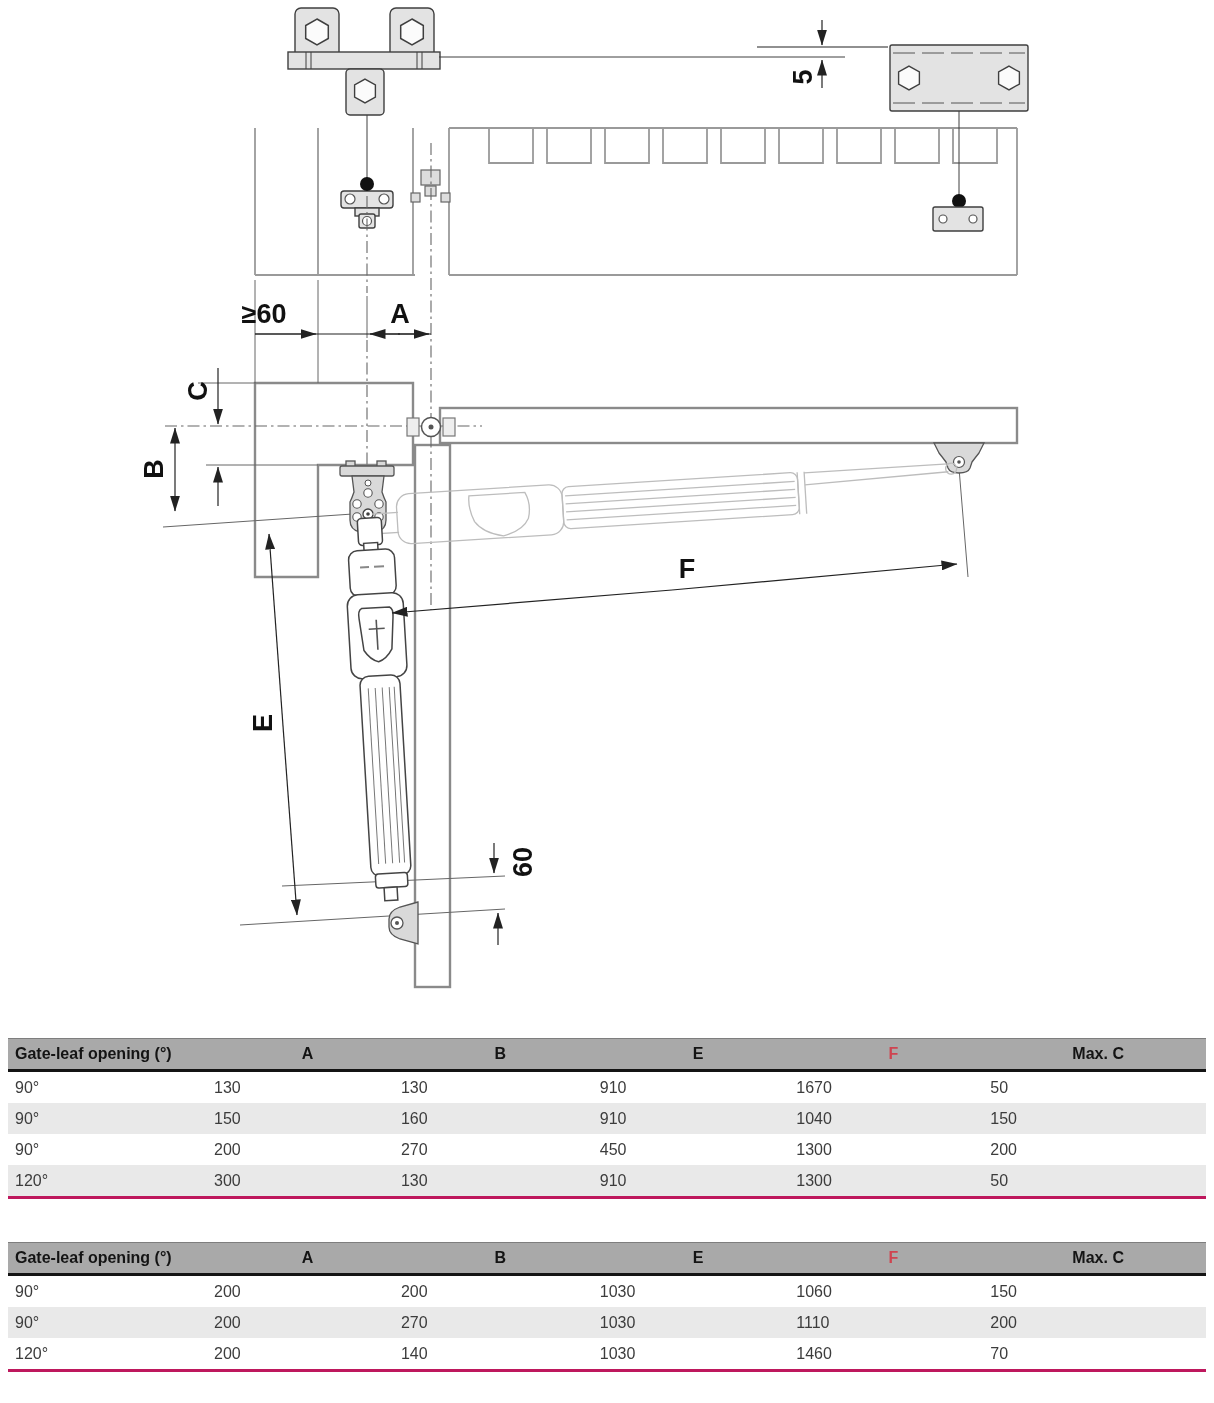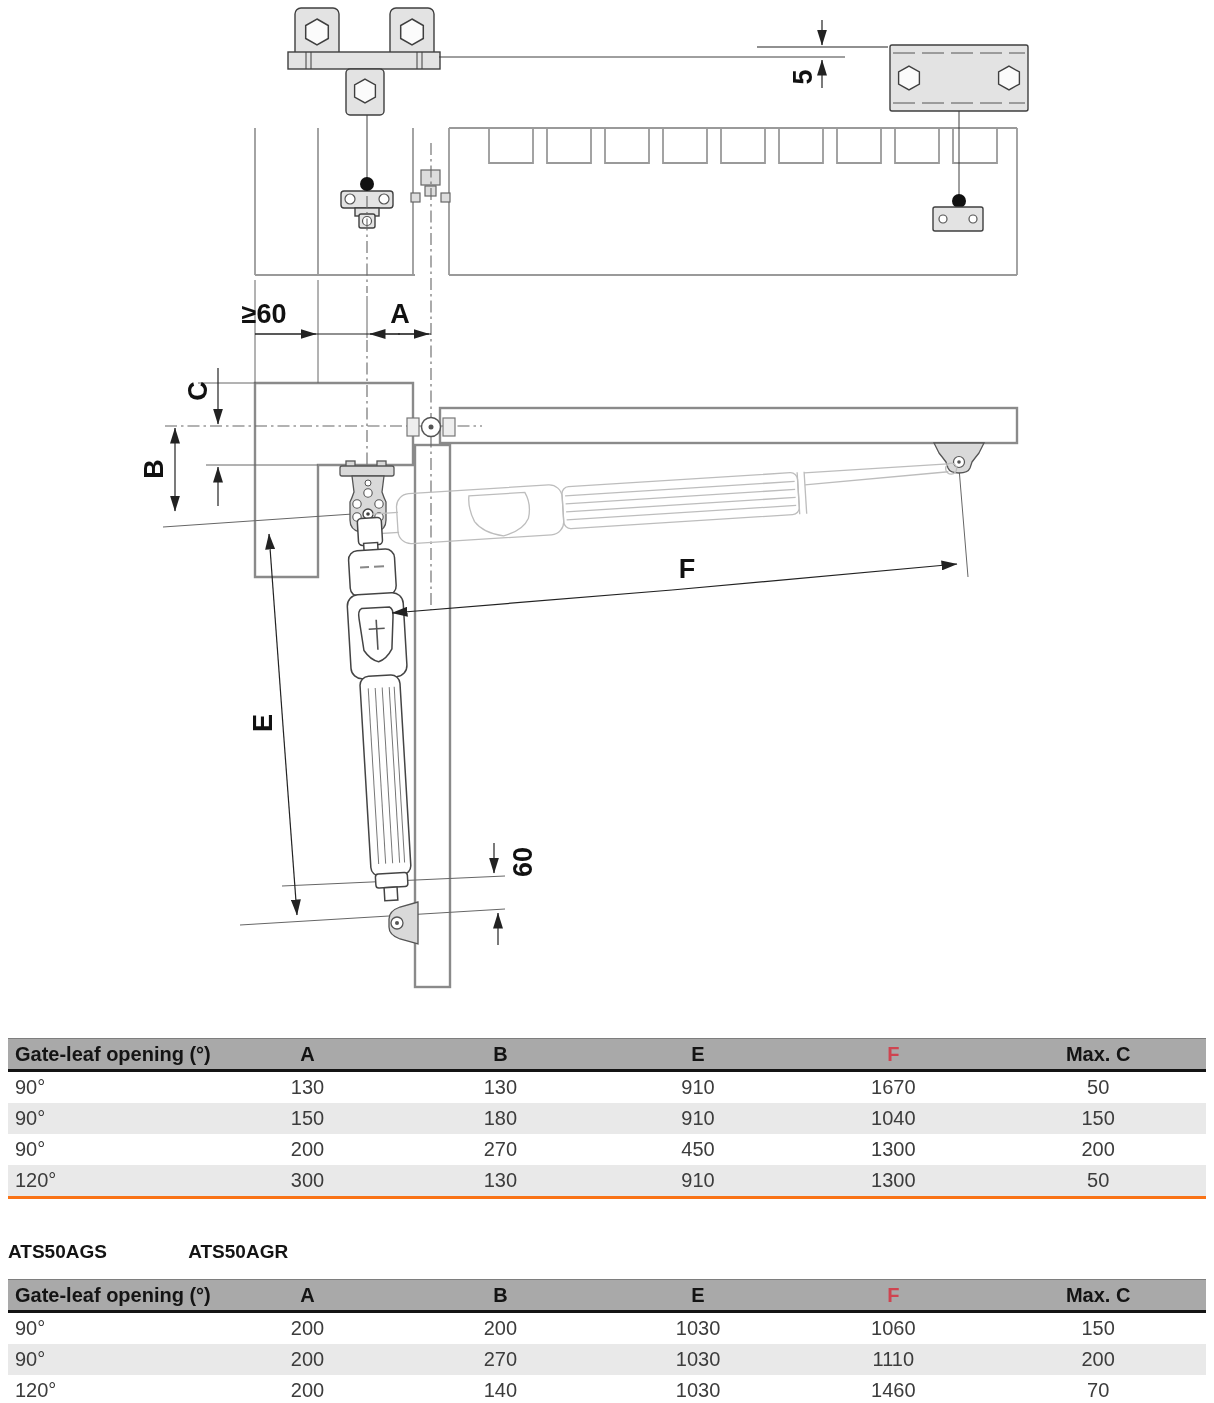--- a/index.html
+++ b/index.html
@@ -17,25 +17,25 @@
   .ac{stroke:#444;stroke-width:1.5;fill:#fff}                 
   .br{stroke:#555;stroke-width:1.3;fill:#d9d9d9}              
   .lbl{font-family:"Liberation Sans",sans-serif;font-weight:bold;font-size:27px;fill:#111}
   
   .tblwrap{position:absolute;left:8px;right:8px}
   #table1{top:1038px} #table2{top:1242px}
   .tbl-title{font-size:19px;font-weight:bold;color:#141414;margin:0 0 26px 0;line-height:19px}
   #table2 .tbl-title{margin-bottom:18px}
   .tbl-title .m2{display:inline-block;margin-left:76px}
   table{width:100%;border-collapse:collapse;table-layout:fixed;
-        border-top:1px solid #7e7e7e;border-bottom:3px solid #f97316;font-size:20px}
+        border-top:1px solid #7e7e7e;border-bottom:3px solid #be185d;font-size:16px}
   thead th{background:#a9a9a9;color:#141414;font-weight:bold;height:30px;
            border-bottom:3px solid #141414;text-align:center;padding:0}
   thead th.red{color:#cf4450}
-  tbody td{height:31px;color:#3c3c3c;text-align:center;padding:0}
+  tbody td{height:31px;color:#3c3c3c;padding:0}
   thead th:first-child,tbody td:first-child{text-align:left;padding-left:7px}
   tbody tr:nth-child(even){background:#e9e9e9}
 </style>
 </head>
 <body>
 
 <div id="diagram">
 <svg width="1214" height="1030" viewBox="0 0 1214 1030" xmlns="http://www.w3.org/2000/svg">
   <defs>
     <marker id="ah" markerWidth="16" markerHeight="10" refX="15.5" refY="5" orient="auto" markerUnits="userSpaceOnUse">
@@ -264,21 +264,21 @@
         <td>90°</td>
         <td>130</td>
         <td>130</td>
         <td>910</td>
         <td>1670</td>
         <td>50</td>
       </tr>
       <tr>
         <td>90°</td>
         <td>150</td>
-        <td>180</td>
+        <td>160</td>
         <td>910</td>
         <td>1040</td>
         <td>150</td>
       </tr>
       <tr>
         <td>90°</td>
         <td>200</td>
         <td>270</td>
         <td>450</td>
         <td>1300</td>
@@ -290,24 +290,20 @@
         <td>130</td>
         <td>910</td>
         <td>1300</td>
         <td>50</td>
       </tr>
     </tbody>
   </table>
 </div>
 
 <div class="tblwrap" id="table2">
-  <p class="tbl-title">
-    <span>ATS50AGS</span>
-    <span class="m2">ATS50AGR</span>
-  </p>
   <table>
     <colgroup>
       <col style="width:17.2%">
         <col style="width:15.6%">
         <col style="width:16.6%">
       <col style="width:16.4%">
         <col style="width:16.2%">
         <col style="width:18%">
     </colgroup>
     <thead>

